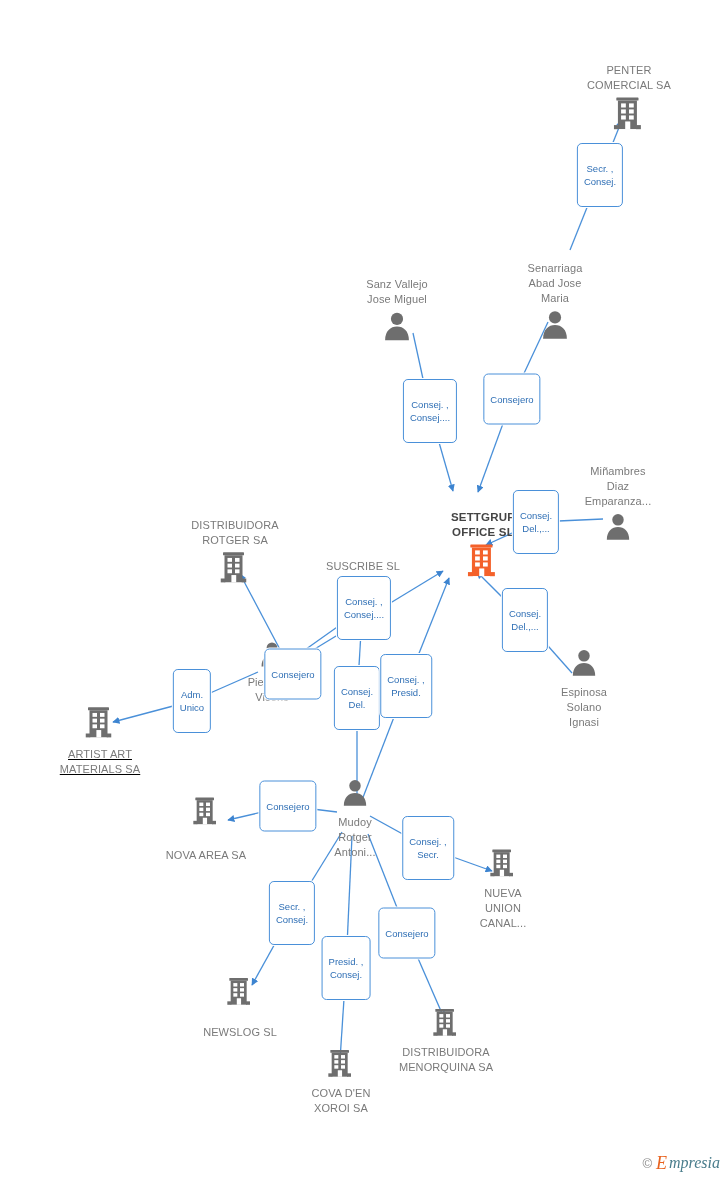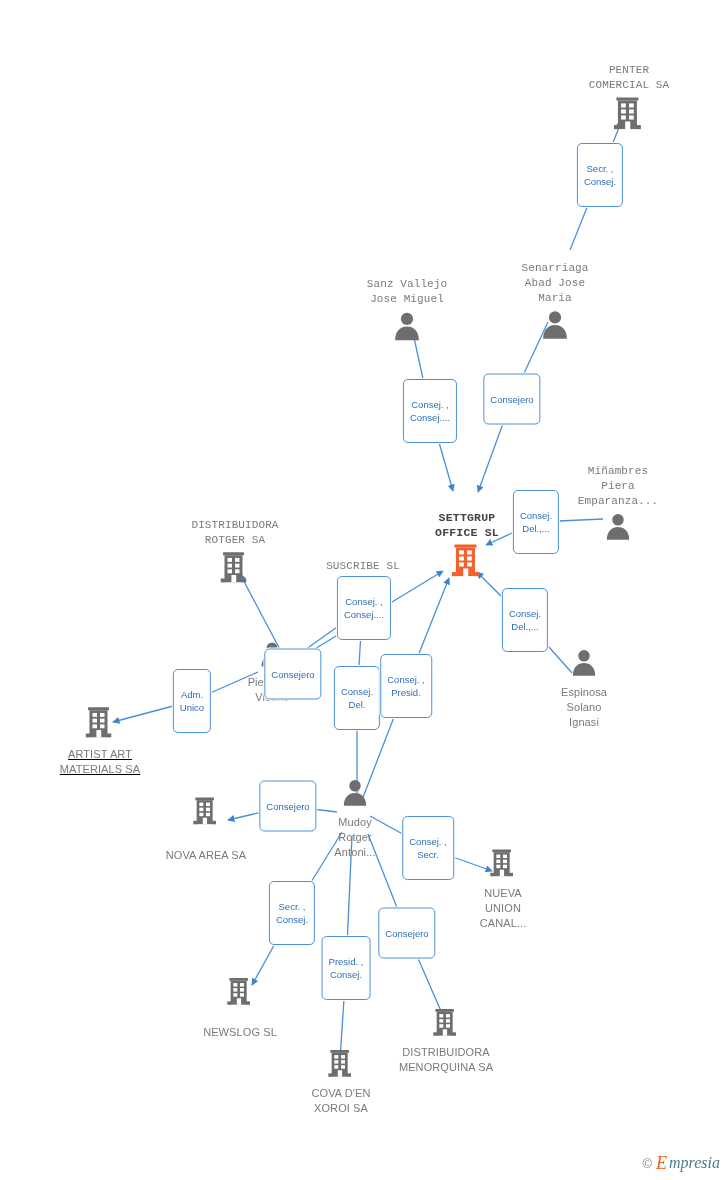--- a/index.html
+++ b/index.html
@@ -11,21 +11,21 @@
   .node{position:absolute;transform:translate(-50%,-50%);
         display:flex;flex-direction:column;align-items:center;
         width:120px;}
   .node .caption{font-size:11px;line-height:15px;color:#7a7a7a;
         text-align:center;letter-spacing:.1px;white-space:pre-line;}
   .node.focus .caption{color:#444444;font-weight:bold;font-size:11.5px;letter-spacing:.2px;}
   .node .glyph{display:block;}
 
   .node.below .caption{order:2;margin-top:2px;}
   .node.below .glyph{order:1;}
-  .node.above .caption{order:1;margin-bottom:2px;font-family:Liberation Mono, monospace;}
+  .node.above .caption{order:1;margin-bottom:2px;}
   .node.above .glyph{order:2;}
 
   .edgelabel{position:absolute;transform:translate(-50%,-50%);
         background:#ffffff;border:1.4px solid #4a90d9;border-radius:5px;
         color:#2f6fb5;font-size:9.5px;line-height:13px;text-align:center;
         padding:18px 6px;white-space:pre-line;box-sizing:border-box;
         box-shadow:0 0 0 1px #ffffff;}
 
   #watermark{position:absolute;right:8px;bottom:8px;display:flex;
         align-items:center;gap:4px;}
@@ -95,21 +95,21 @@
       <rect x="7" y="9.1" width="3" height="2.6"></rect>
               <rect x="12" y="9.1" width="3" height="2.6"></rect>
       <rect x="7" y="12.9" width="3" height="2.6"></rect>
               <rect x="12" y="12.9" width="3" height="2.6"></rect>
       <rect x="9.6" y="16.7" width="3.2" height="4.9"></rect>
     </g>
   </svg></div>
         <div class="caption">PENTER
 COMERCIAL SA</div>
       </div>
-      <div class="node above" style="left: 407px; top: 312px;">
+      <div class="node above" style="left: 397px; top: 312px;">
         <div class="glyph"><svg width="34" height="34" viewBox="0 0 24 24" aria-hidden="true">
     <g fill="#6e6e6e">
       <circle cx="12" cy="7" r="4.3"></circle>
       <path d="M3.6 22 C3.6 15.6 7.4 12.4 12 12.4 C16.6 12.4 20.4 15.6 20.4 22 Z"></path>
     </g>
   </svg></div>
         <div class="caption">Sanz Vallejo
 Jose Miguel</div>
       </div>
       <div class="node above" style="left: 555px; top: 303px;">
@@ -124,24 +124,24 @@
 Maria</div>
       </div>
       <div class="node above" style="left: 618px; top: 505px;">
         <div class="glyph"><svg width="32" height="32" viewBox="0 0 24 24" aria-hidden="true">
     <g fill="#6e6e6e">
       <circle cx="12" cy="7" r="4.3"></circle>
       <path d="M3.6 22 C3.6 15.6 7.4 12.4 12 12.4 C16.6 12.4 20.4 15.6 20.4 22 Z"></path>
     </g>
   </svg></div>
         <div class="caption">Miñambres
-Piera
+Diaz
 Emparanza...</div>
       </div>
-      <div class="node above focus" style="left: 467px; top: 547px; align-items: center;">
+      <div class="node above focus" style="left: 483px; top: 547px; align-items: center;">
         <div class="glyph"><svg width="38" height="38" viewBox="0 0 24 24" aria-hidden="true">
     <g fill="#f4612a">
       <rect x="4" y="1.5" width="14" height="2" rx="0.4"></rect>
       <rect x="5" y="3.5" width="12" height="18"></rect>
       <rect x="2.5" y="19" width="3" height="2.6"></rect>
       <rect x="16.5" y="19" width="3" height="2.6"></rect>
     </g>
     <g fill="#ffffff">
       <rect x="7" y="5.3" width="3" height="2.6"></rect>
               <rect x="12" y="5.3" width="3" height="2.6"></rect>

